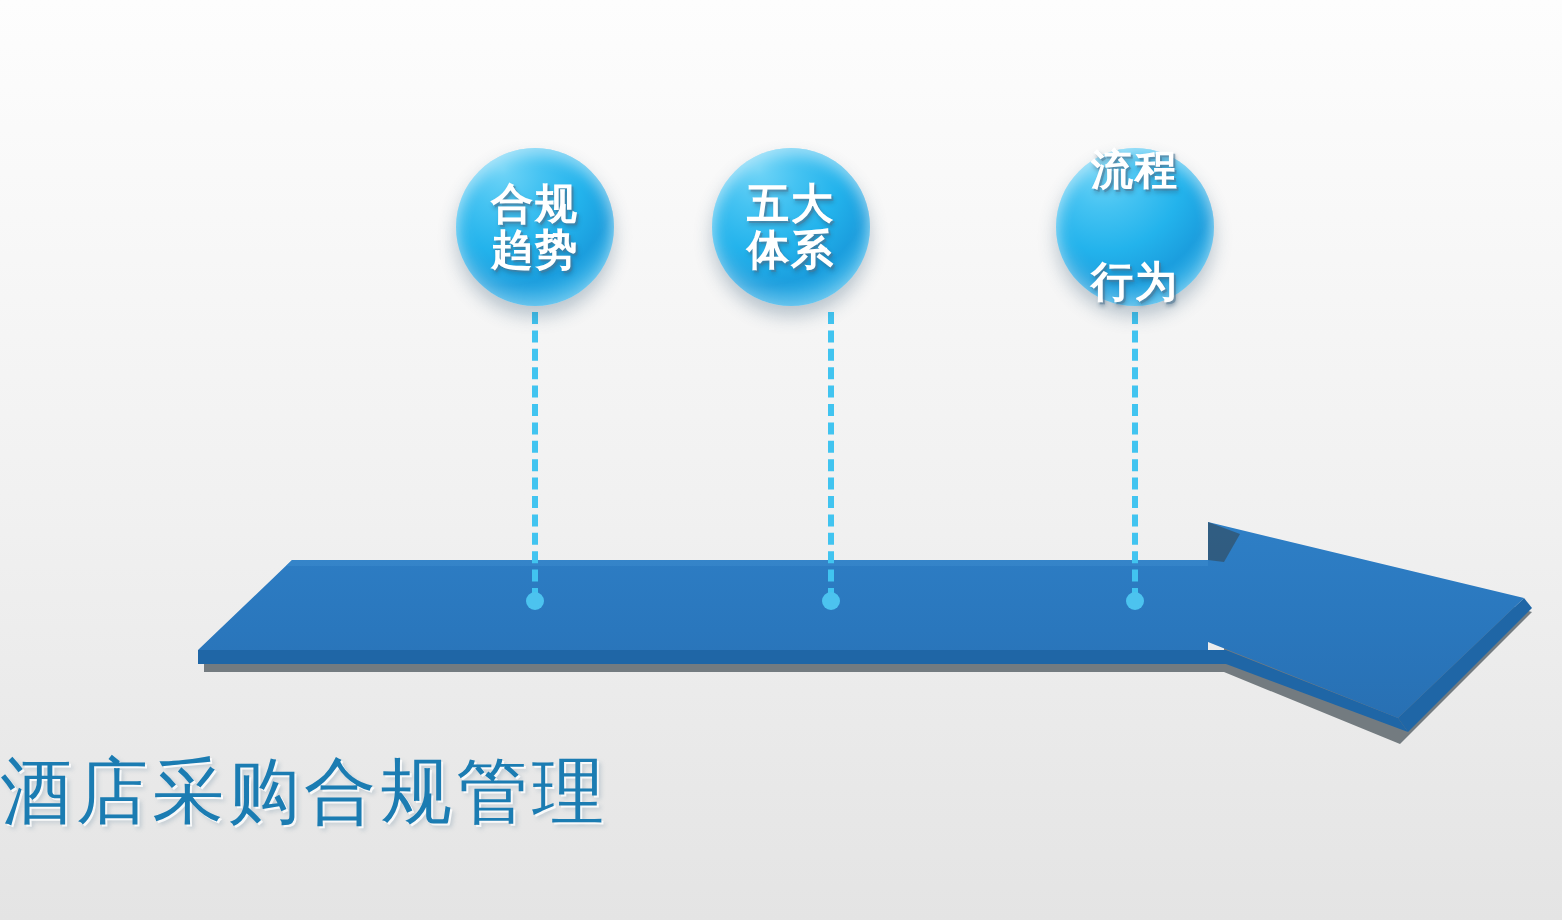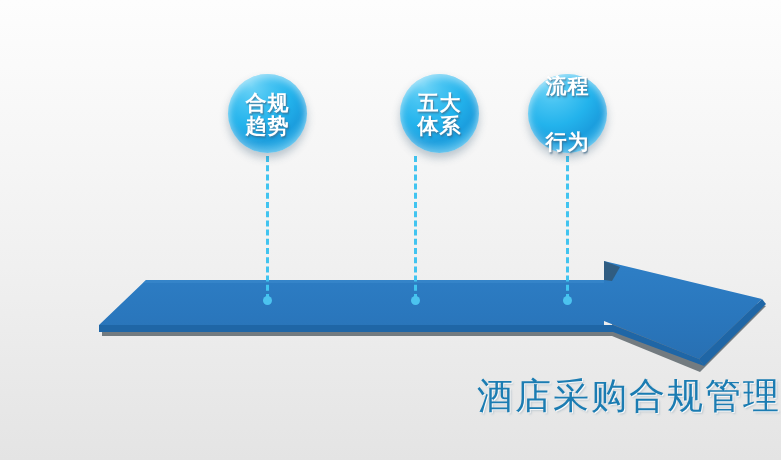--- a/index.html
+++ b/index.html
@@ -79,28 +79,27 @@
       1px 2px 2px rgba(40, 80, 110, 0.40);
     white-space: nowrap;
   }
 
   
   .caption {
     position: absolute;
     left: 0;
     right: 0;
     top: 372px;
-    text-align: right;
+    text-align: left;
     z-index: 7;
     font-family: "DejaVu Serif", "Liberation Serif", serif;
     font-size: 36px;
     letter-spacing: 2px;
     color: #1b7cb2;
     text-shadow: 1px 1px 0 rgba(255,255,255,0.85), 2px 2px 2px rgba(120,150,170,0.35);
-    margin-left: 12px;
   }
 </style>
 </head>
 <body>
 
 <div id="slide">
 
   <svg class="arrow-layer" viewBox="0 0 781 460" width="781" height="460" xmlns="http://www.w3.org/2000/svg">
     <defs>
       <linearGradient id="arrowFaceGrad" x1="0" y1="0" x2="0" y2="1">
@@ -132,21 +131,21 @@
   <div class="conn-dot" style="left:411px; top:296px;"></div>
 
   <div class="connector" style="left:566px; top:156px; height:144px;"></div>
   <div class="conn-dot" style="left:563px; top:296px;"></div>
 
   <div class="bubble" style="left:228px; top:74px;">
     <span class="bline">合规</span>
     <span class="bline">趋势</span>
   </div>
 
-  <div class="bubble" style="left:400px; top:74px;">
+  <div class="bubble" style="left:356px; top:74px;">
     <span class="bline">五大</span>
     <span class="bline">体系</span>
   </div>
 
   <div class="bubble" style="left:528px; top:74px;justify-content:space-between;">
     <span class="bline">流程</span>
     <span class="bline">行为</span>
   </div>
 
   <div class="caption">酒店采购合规管理</div>

